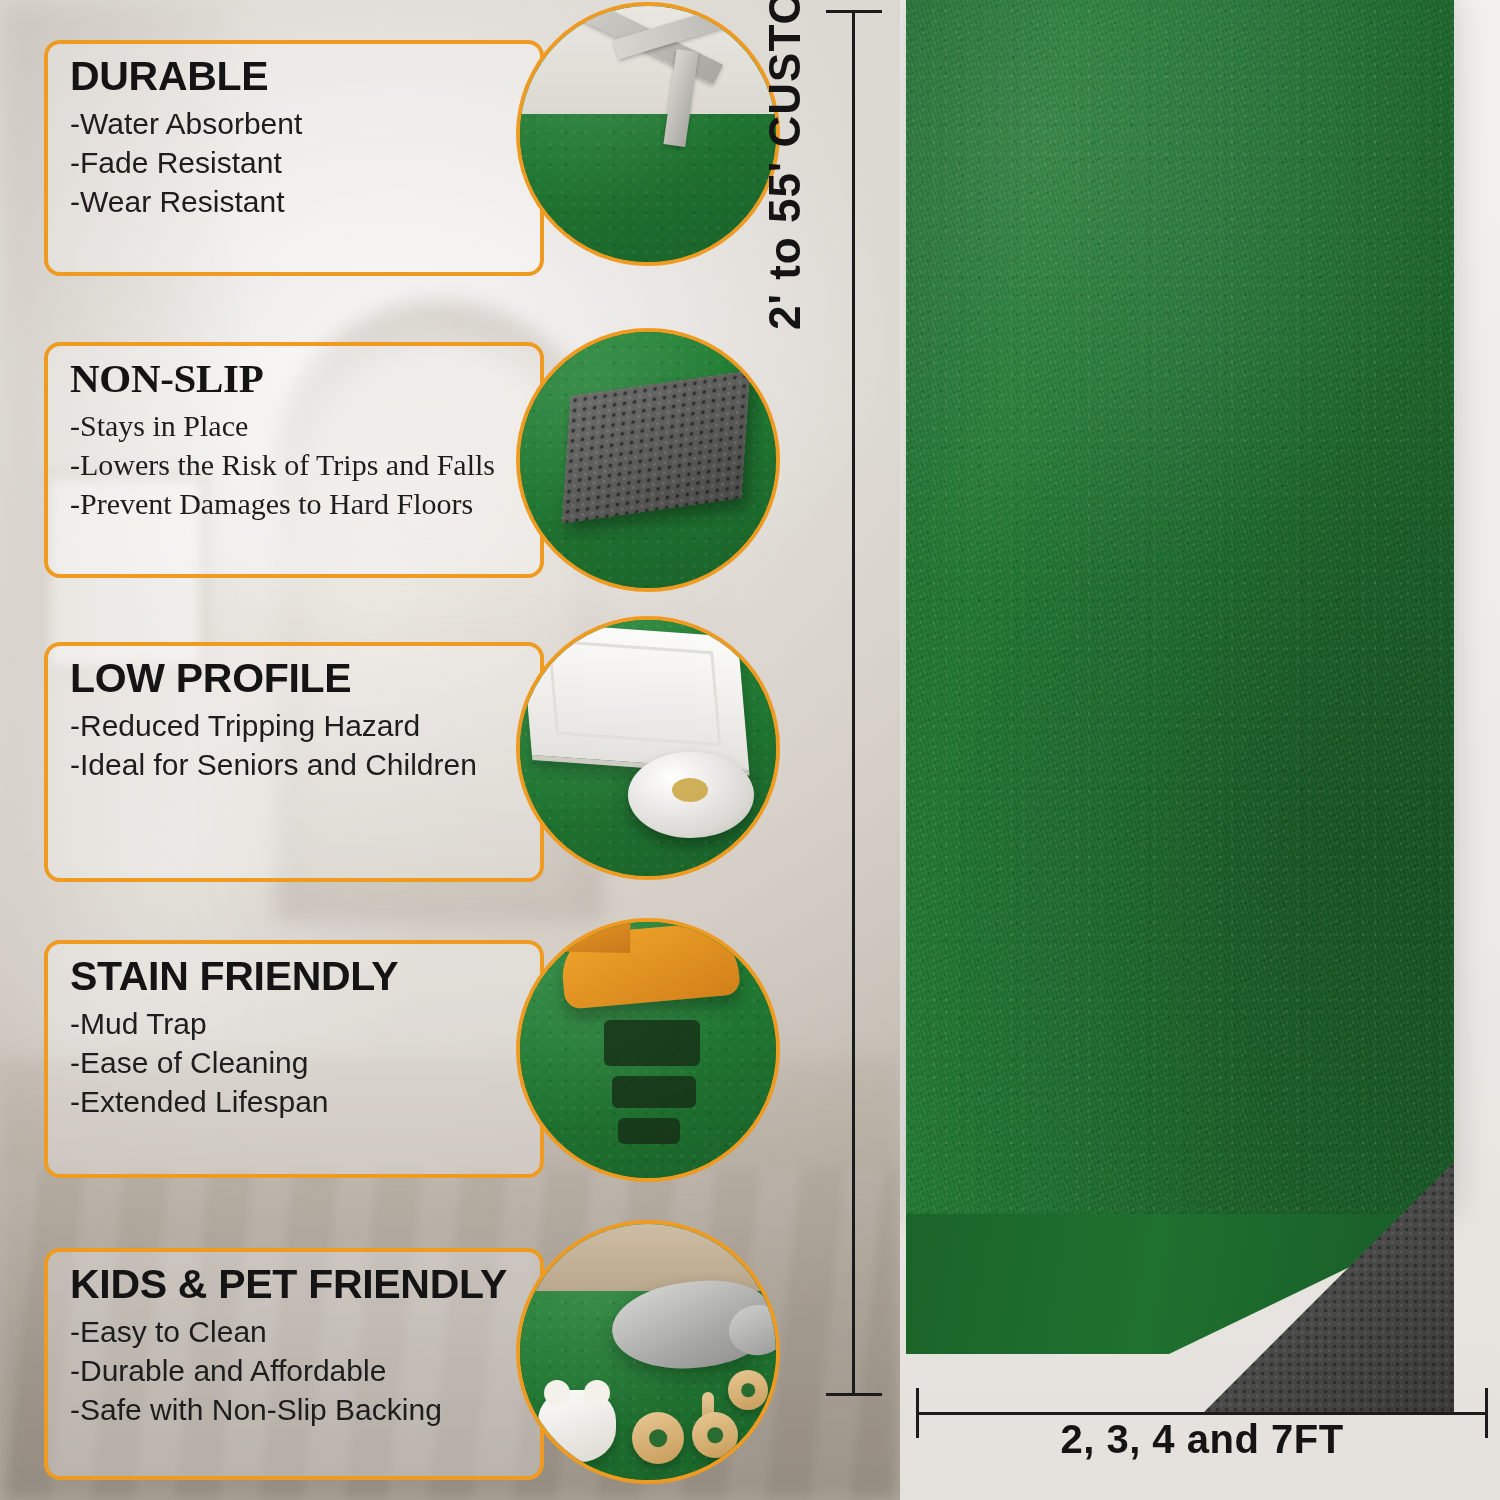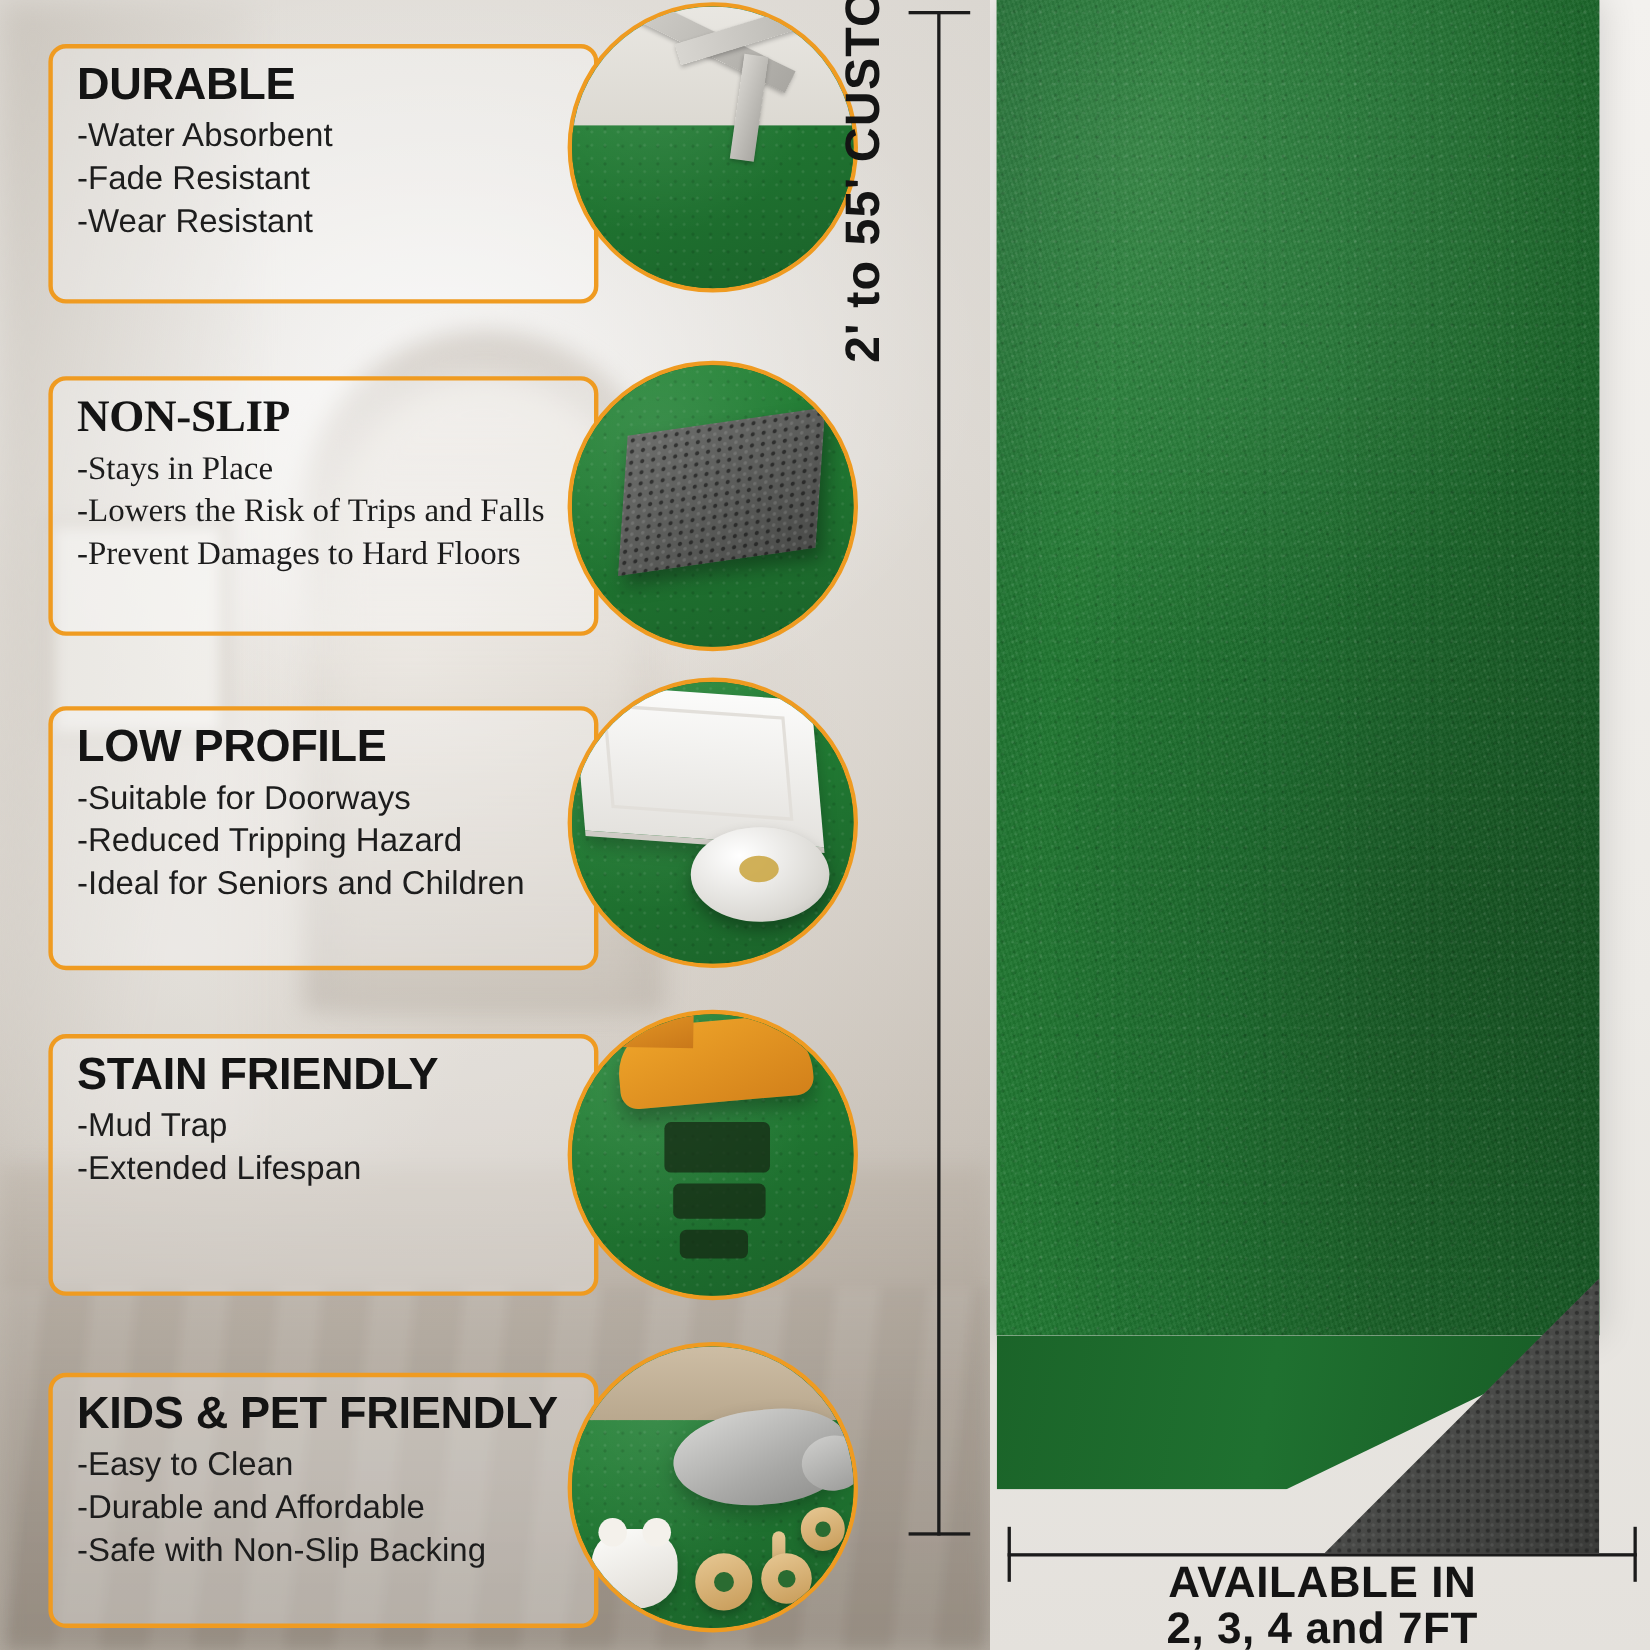--- a/index.html
+++ b/index.html
@@ -480,39 +480,39 @@
     <div class="bubble" style="left: 472px; top: -2px;">
       <div class="grass"></div>
       <div class="b2-swatch"></div>
     </div>
   </div>
 
   <div class="feature" style="top: 620px;">
     <div class="callout" style="top: 22px; height: 240px;">
       <h2>LOW PROFILE</h2>
       <ul>
-        <li>-Suitable for Doorways</li>
         <li>-Reduced Tripping Hazard</li>
         <li>-Ideal for Seniors and Children</li>
       </ul>
     </div>
     <div class="bubble" style="left: 472px; top: -4px;">
       <div class="grass"></div>
       <div class="b3-door">
         <div class="b3-door-panel"></div>
       </div>
       <div class="b3-vac"></div>
     </div>
   </div>
 
   <div class="feature" style="top: 920px;">
     <div class="callout" style="top: 20px; height: 238px;">
       <h2>STAIN FRIENDLY</h2>
       <ul>
         <li>-Mud Trap</li>
+        <li>-Ease of Cleaning</li>
         <li>-Extended Lifespan</li>
       </ul>
     </div>
     <div class="bubble" style="left: 472px; top: -2px;">
       <div class="grass"></div>
       <div class="b4-boot"></div>
       <div class="b4-print" style="left: 84px; top: 98px; width: 96px; height: 46px;"></div>
       <div class="b4-print" style="left: 92px; top: 154px; width: 84px; height: 32px;"></div>
       <div class="b4-print" style="left: 98px; top: 196px; width: 62px; height: 26px;"></div>
     </div>
@@ -560,17 +560,16 @@
 
   <div class="v-rail"></div>
   <div class="v-cap top"></div>
   <div class="v-cap bottom"></div>
   <div class="v-label">2' to 55' CUSTOMIZABLE</div>
 
   <div class="h-rail"></div>
   <div class="h-cap left"></div>
   <div class="h-cap right"></div>
   <div class="h-label">
-    <div>AVAILABLE IN</div>
     <div>2, 3, 4 and 7FT</div>
   </div>
 
 </div>
 
 </body></html>

